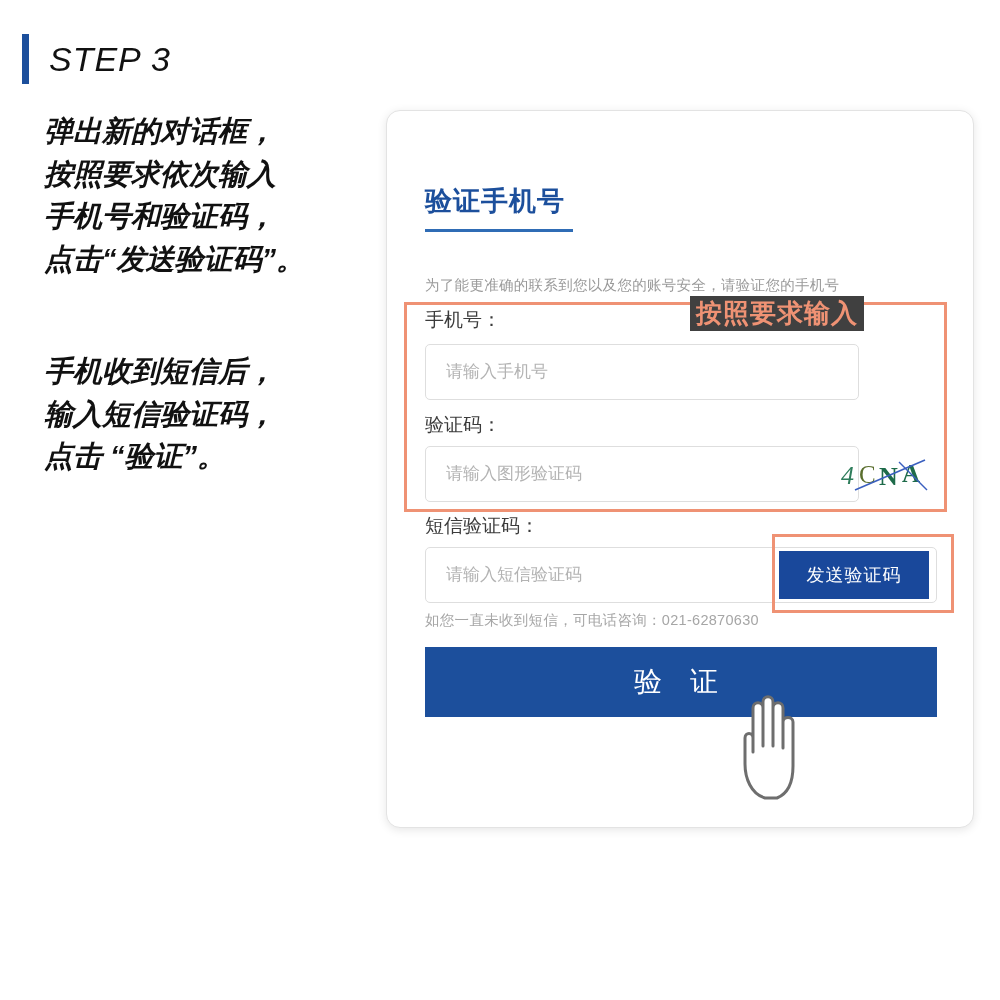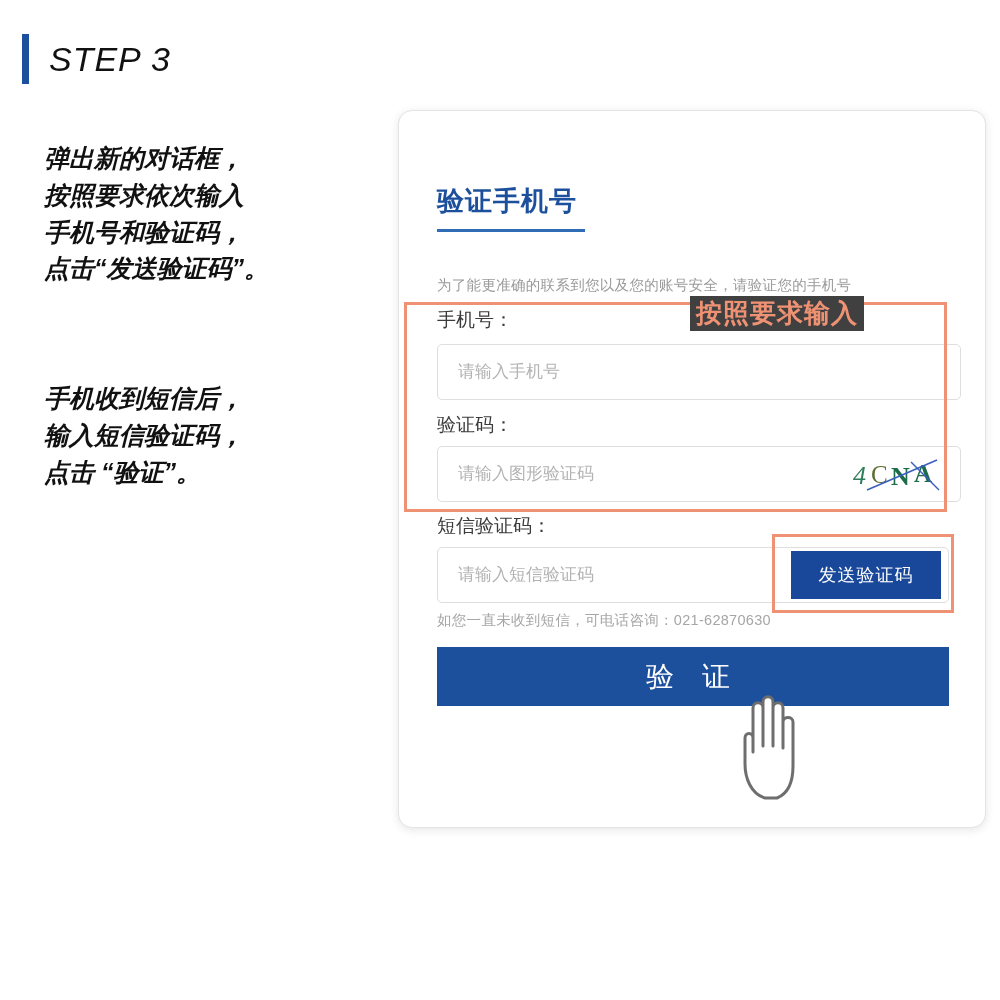--- a/index.html
+++ b/index.html
@@ -41,35 +41,34 @@
     font-size: 34px;
     font-weight: 400;
     color: #111111;
     letter-spacing: 1px;
     line-height: 1;
     font-family: "Liberation Sans", sans-serif;
   }
   .instr-block {
     position: absolute;
     left: 44px;
-    font-size: 25px;
+    font-size: 29px;
     font-weight: bold;
     color: #111111;
     line-height: 1.47;
     letter-spacing: 0px;
     white-space: pre-line;
-    margin-top: 30px;
   }
   #instr-1 { top: 110px; }
   #instr-2 { top: 350px; }
 
   
   #dialog-card {
     position: absolute;
-    left: 398px;
+    left: 386px;
     top: 110px;
     width: 588px;
     height: 718px;
     background: #ffffff;
     border: 1px solid #e3e3e3;
     border-radius: 14px;
     box-shadow: 0 2px 10px rgba(0,0,0,0.10);
     box-sizing: border-box;
     text-decoration: underline;
   }
@@ -108,21 +107,21 @@
     font-size: 19px;
     color: #3b3b3b;
   }
   #label-phone  { top: 196px; }
   #label-captcha{ top: 301px; }
   #label-sms    { top: 402px; }
 
   .text-input {
     position: absolute;
     left: 38px;
-    width: 524px;
+    width: 434px;
     height: 56px;
     box-sizing: border-box;
     border: 1px solid #dedede;
     border-radius: 5px;
     background: #ffffff;
     font-size: 17px;
     color: #b3b3b3;
     padding: 0 20px;
     font-family: "Liberation Sans", sans-serif;
     outline: none;
@@ -165,21 +164,21 @@
     font-size: 14.5px;
     color: #a6a6a6;
     letter-spacing: 0.3px;
   }
 
   #verify-button {
     position: absolute;
     left: 38px;
     top: 536px;
     width: 512px;
-    height: 59px;
+    height: 70px;
     background: #1c4f9c;
     color: #ffffff;
     border: none;
     font-size: 28px;
     letter-spacing: 10px;
     font-family: "Liberation Sans", sans-serif;
     cursor: pointer;
   }
 
   

